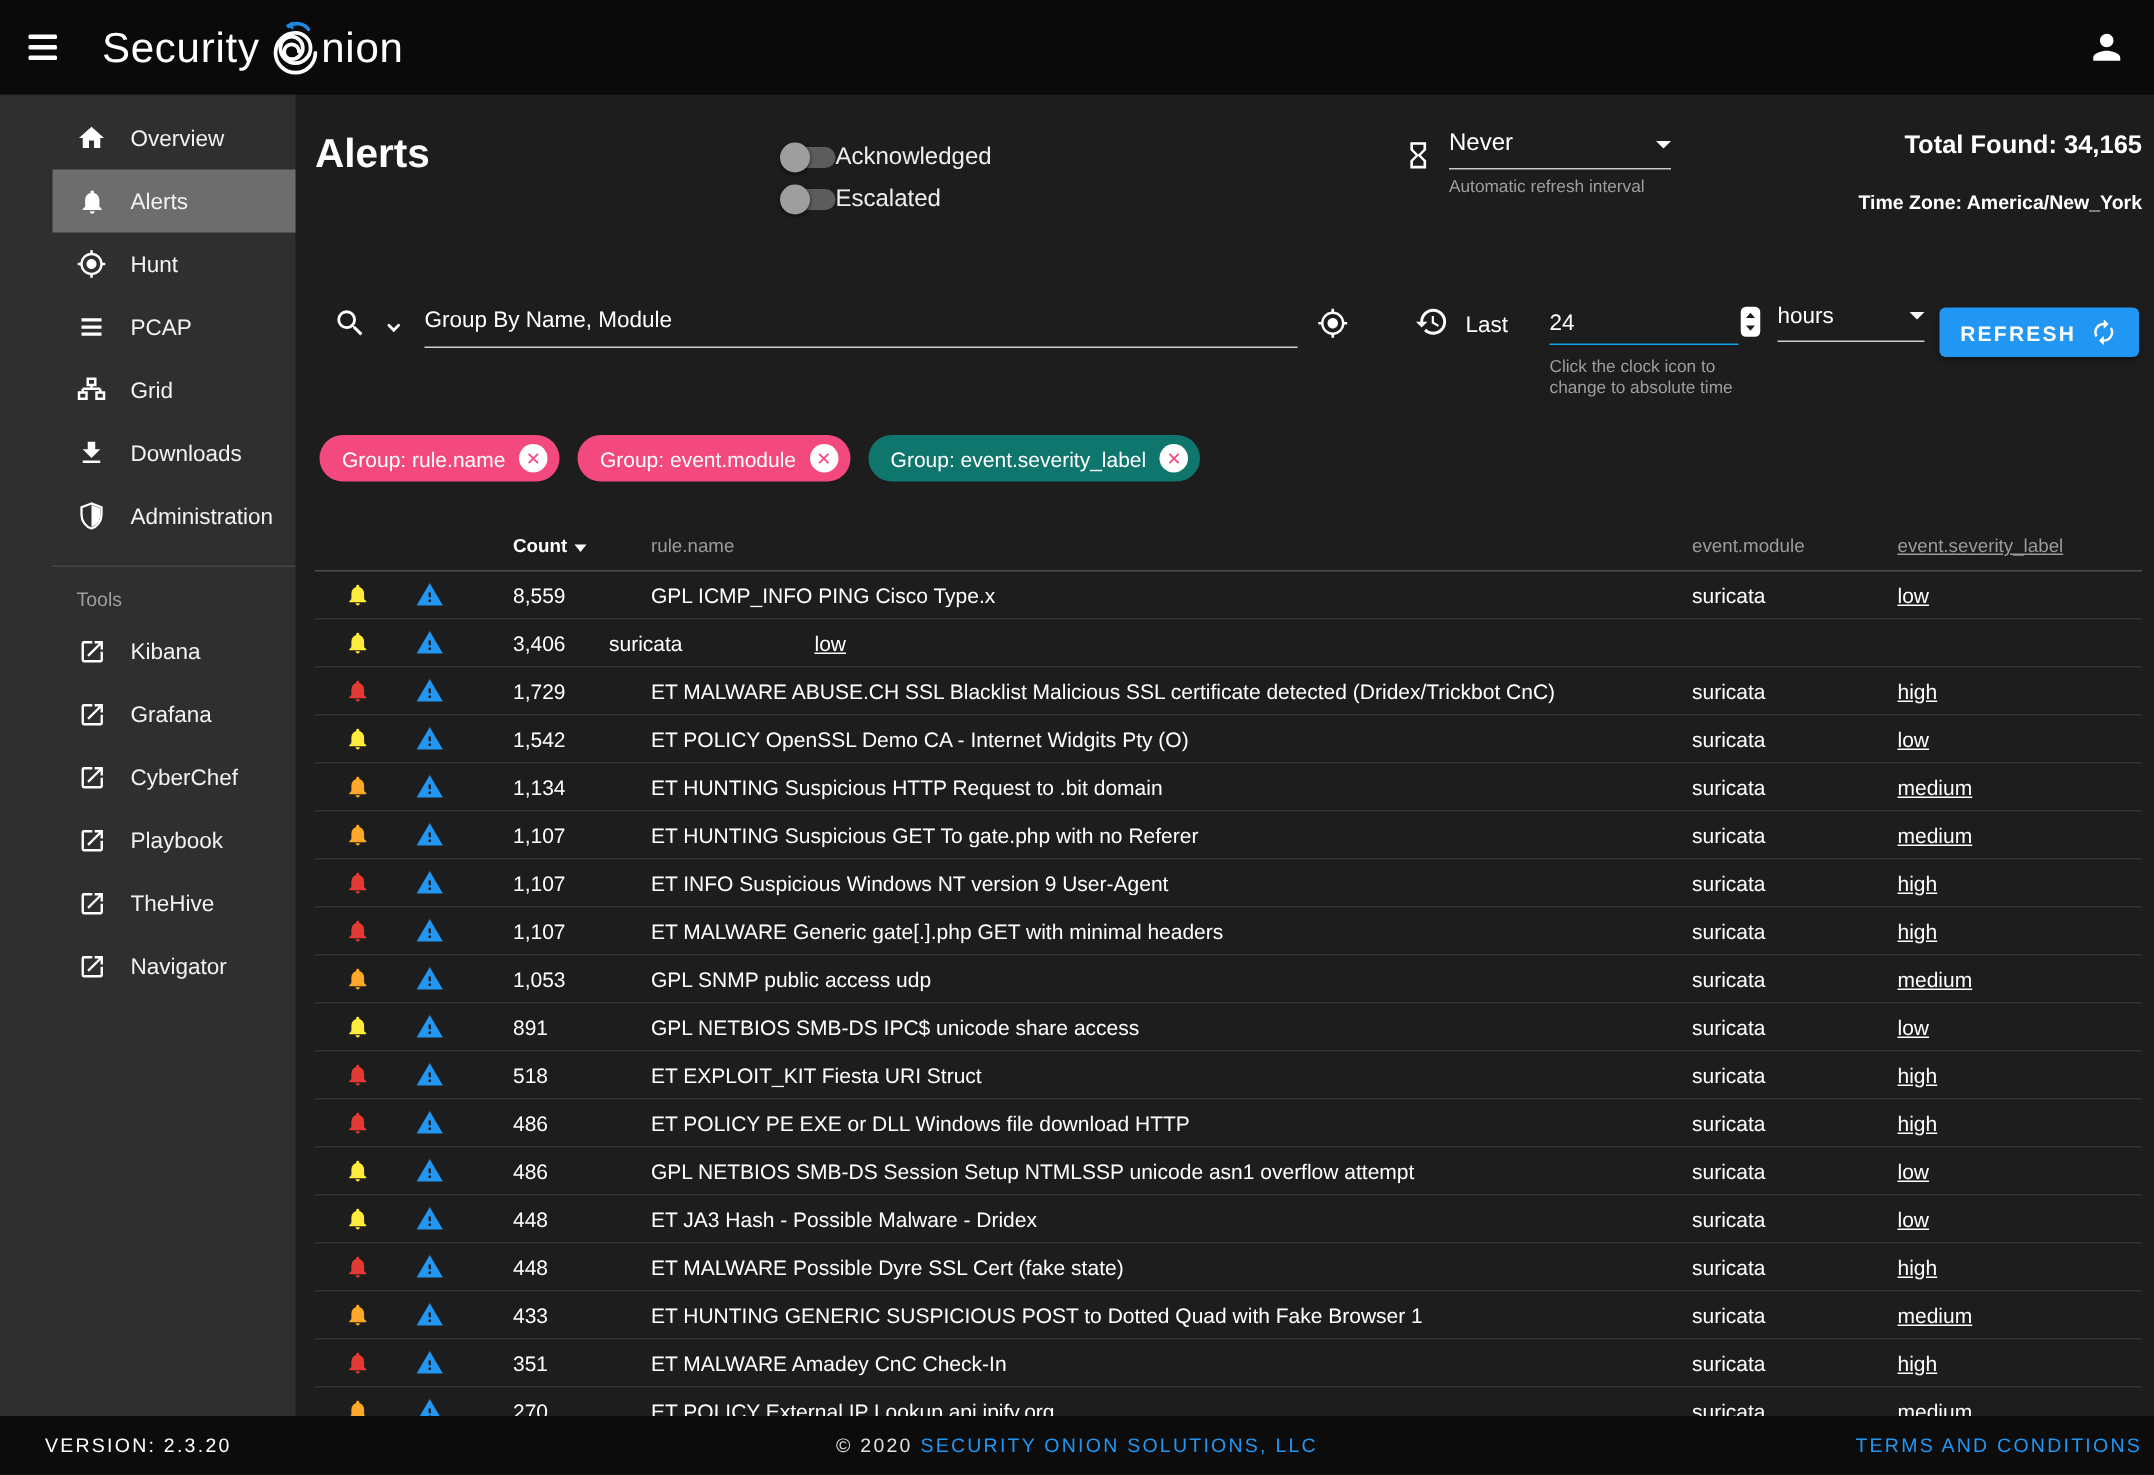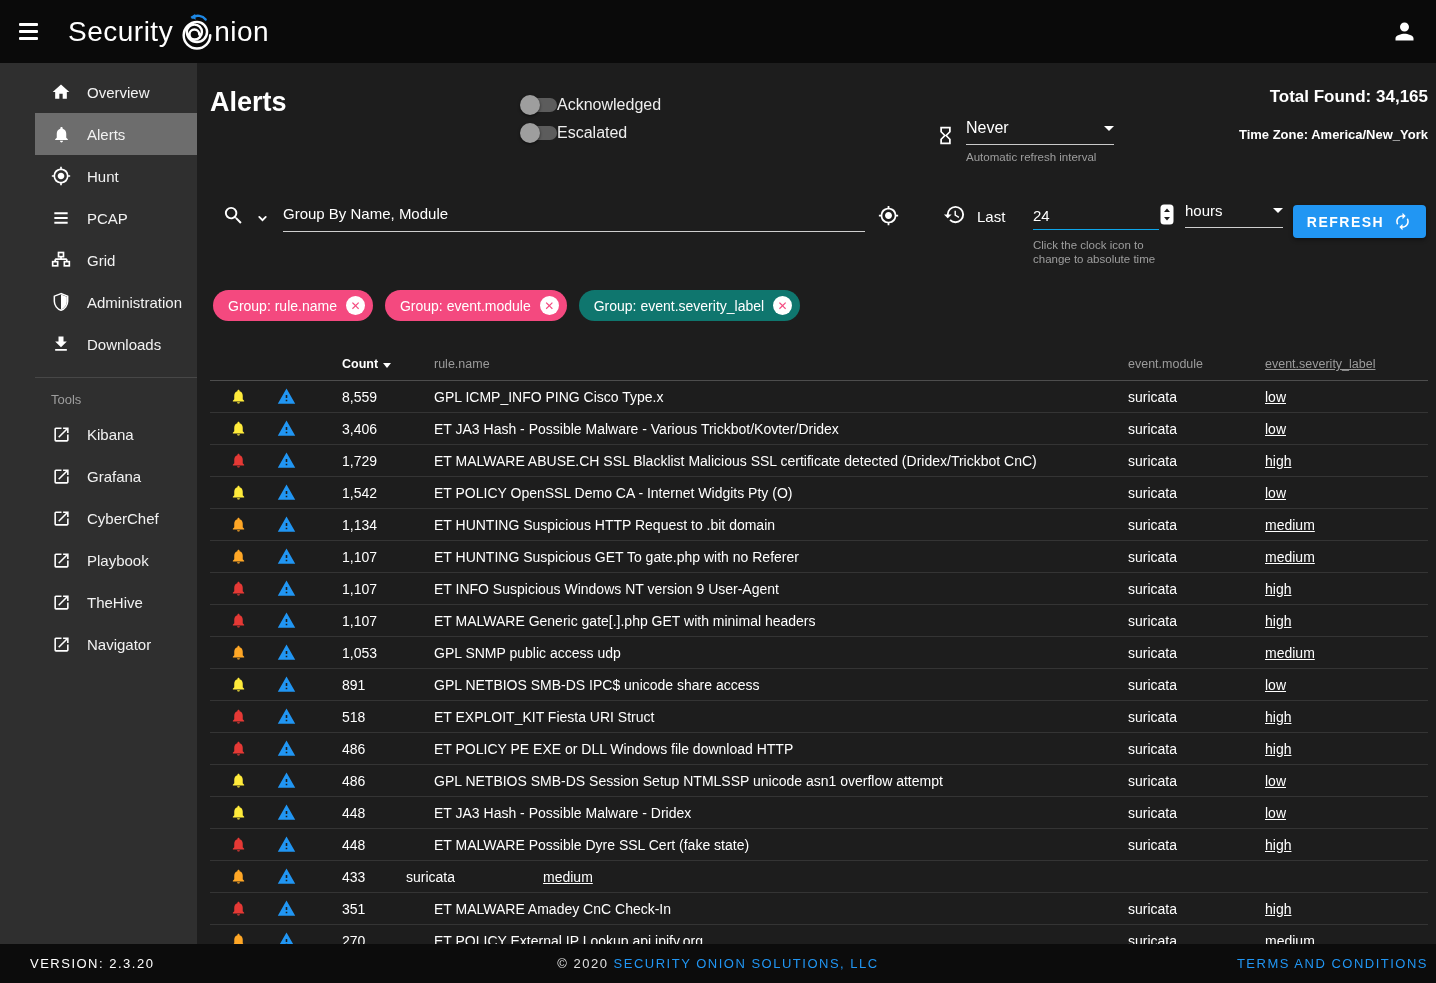--- a/index.html
+++ b/index.html
@@ -42,21 +42,21 @@
   .main { position:absolute; left:197px; top:63px; right:0; bottom:39px; background:#1d1d1d; overflow:hidden; }
   .page-title { position:absolute; left:13px; top:24px; font-size:27px; font-weight:700; }
 
   .toggles { position:absolute; left:326px; top:28px; }
   .toggle-row { display:flex; align-items:center; height:28px; cursor:pointer; }
   .switch { width:34px; height:14px; border-radius:7px; background:#5c5c5c; position:relative; }
   .switch .thumb { position:absolute; left:-3px; top:-3px; width:20px; height:20px; border-radius:50%;
                    background:#9e9e9e; box-shadow:0 1px 3px rgba(0,0,0,.6); }
   .toggle-label { font-size:16px; color:#eee; }
 
-  .auto-refresh { position:absolute; left:738px; top:56px; display:flex; gap:10px; }
+  .auto-refresh { position:absolute; left:738px; top:24px; display:flex; gap:10px; }
   .auto-refresh .hg { color:#fff; margin-top:6px; }
   .ar-select { width:148px; }
   .ar-value { display:flex; align-items:center; justify-content:space-between; font-size:16px;
               padding-bottom:7px; border-bottom:1px solid #c9c9c9; cursor:pointer; }
   .caret-down { width:0; height:0; border-left:5px solid transparent; border-right:5px solid transparent;
                 border-top:5px solid #fff; }
   .ar-caption { font-size:11.5px; color:#9e9e9e; margin-top:6px; }
 
   .totals { position:absolute; right:8px; top:24px; text-align:right; }
   .total-found { font-size:17px; font-weight:700; }
@@ -174,34 +174,34 @@
             <rect x="9" y="3" width="6" height="5"></rect>
             <path d="M12 8v3M5 11h14M5 11v3M19 11v3"></path>
             <rect x="2" y="14" width="6" height="5"></rect>
             <rect x="16" y="14" width="6" height="5"></rect>
           </svg>
         </span>
     <span class="nav-label">Grid</span>
   </div>
       <div class="nav-item">
     <span class="nav-icon">
+          <svg width="20" height="20" viewBox="0 0 24 24" fill="currentColor">
+            <path d="M19 9h-4V3H9v6H5l7 7 7-7zM5 18v2h14v-2H5z"></path>
+          </svg>
+        </span>
+    <span class="nav-label">Downloads</span>
+  </div>
+      <div class="nav-item">
+    <span class="nav-icon">
           <svg width="20" height="20" viewBox="0 0 24 24">
             <path d="M12 2L4 5v6c0 5 3.4 9.7 8 11 4.6-1.3 8-6 8-11V5l-8-3z" fill="none" stroke="currentColor" stroke-width="1.8"></path>
             <path d="M12 3.1l7 2.6v5.3c0 4.4-3 8.6-7 9.8V3.1z" fill="currentColor"></path>
           </svg>
         </span>
     <span class="nav-label">Administration</span>
-  </div>
-      <div class="nav-item">
-    <span class="nav-icon">
-          <svg width="20" height="20" viewBox="0 0 24 24" fill="currentColor">
-            <path d="M19 9h-4V3H9v6H5l7 7 7-7zM5 18v2h14v-2H5z"></path>
-          </svg>
-        </span>
-    <span class="nav-label">Downloads</span>
   </div>
     </div>
   <div class="side-divider"></div>
   <div class="tools-header">Tools</div>
   <div>
       <div class="nav-item">
     <span class="nav-icon">
           <svg width="19" height="19" viewBox="0 0 24 24" fill="currentColor">
             <path d="M19 19H5V5h7V3H5a2 2 0 0 0-2 2v14a2 2 0 0 0 2 2h14c1.1 0 2-.9 2-2v-7h-2v7zM14 3v2h3.59l-9.83 9.83 1.41 1.41L19 6.41V10h2V3h-7z"></path>
           </svg>
@@ -398,21 +398,20 @@
       </span>
     </span>
     <span class="cell-warn">
       <span class="warn-ic" style="color: rgb(33, 150, 243);">
         <svg width="19" height="19" viewBox="0 0 24 24" fill="currentColor">
           <path d="M1 21h22L12 2 1 21zm12-3h-2v-2h2v2zm0-4h-2v-4h2v4z"></path>
         </svg>
       </span>
     </span>
     <span class="cell-cnt">3,406</span>
-    <span class="cell-rule">ET JA3 Hash - Possible Malware - Various Trickbot/Kovter/Dridex</span>
     <span class="cell-mod">suricata</span>
     <span class="cell-sev">low</span>
   </div>
         <div class="t-row">
     <span class="cell-bell">
       <span class="sev-ic" style="color: rgb(229, 57, 53);">
         <svg width="17" height="17" viewBox="0 0 24 24" fill="currentColor">
           <path d="M12 22c1.1 0 2-.9 2-2h-4c0 1.1.9 2 2 2zm6-6v-5c0-3.07-1.63-5.64-4.5-6.32V4c0-.83-.67-1.5-1.5-1.5s-1.5.67-1.5 1.5v.68C7.64 5.36 6 7.92 6 11v5l-2 2v1h16v-1l-2-2z"></path>
         </svg>
       </span>
@@ -678,20 +677,21 @@
       </span>
     </span>
     <span class="cell-warn">
       <span class="warn-ic" style="color: rgb(33, 150, 243);">
         <svg width="19" height="19" viewBox="0 0 24 24" fill="currentColor">
           <path d="M1 21h22L12 2 1 21zm12-3h-2v-2h2v2zm0-4h-2v-4h2v4z"></path>
         </svg>
       </span>
     </span>
     <span class="cell-cnt">433</span>
+    <span class="cell-rule">ET HUNTING GENERIC SUSPICIOUS POST to Dotted Quad with Fake Browser 1</span>
     <span class="cell-mod">suricata</span>
     <span class="cell-sev">medium</span>
   </div>
         <div class="t-row">
     <span class="cell-bell">
       <span class="sev-ic" style="color: rgb(229, 57, 53);">
         <svg width="17" height="17" viewBox="0 0 24 24" fill="currentColor">
           <path d="M12 22c1.1 0 2-.9 2-2h-4c0 1.1.9 2 2 2zm6-6v-5c0-3.07-1.63-5.64-4.5-6.32V4c0-.83-.67-1.5-1.5-1.5s-1.5.67-1.5 1.5v.68C7.64 5.36 6 7.92 6 11v5l-2 2v1h16v-1l-2-2z"></path>
         </svg>
       </span>

